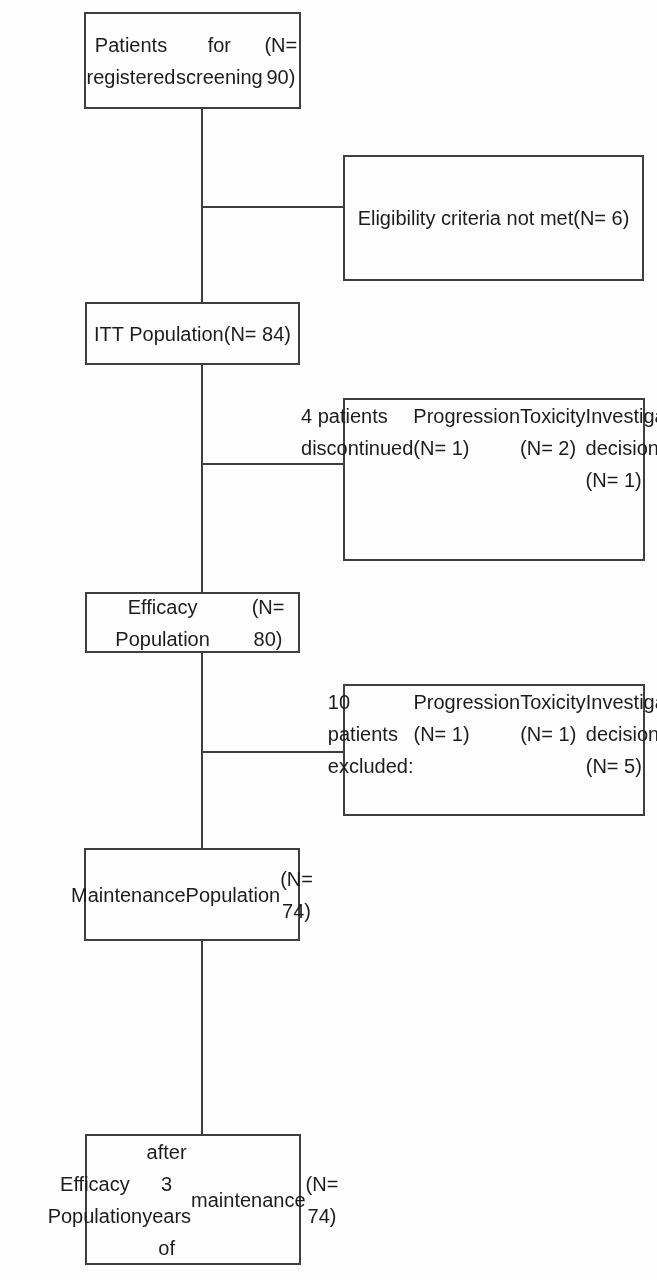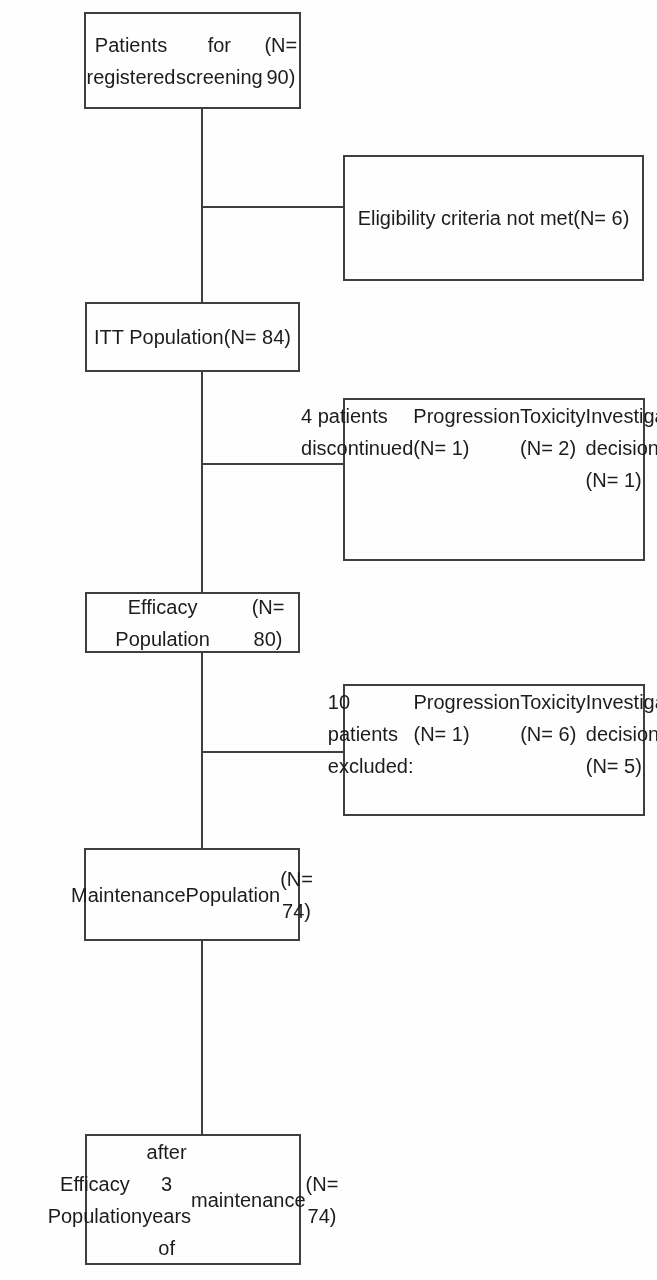--- a/index.html
+++ b/index.html
@@ -29,21 +29,21 @@
   }
   .flow-box.center { align-items: center; text-align: center; }
   .flow-box.left   { align-items: flex-start; text-align: left; padding-left: 6px; padding-right: 4px; justify-content: center; }
   .connector {
     position: absolute;
     background: #3f3f3f;
   }
   
   #box-screening    { left: 84px;  top: 12px;   width: 217px; height: 97px;  }
   #box-eligibility  { left: 343px; top: 143px;  width: 301px; height: 126px; margin-top: 12px; }
-  #box-itt          { left: 85px;  top: 302px;  width: 215px; height: 70px;  }
+  #box-itt          { left: 85px;  top: 302px;  width: 215px; height: 63px;  }
   #box-discontinued { left: 343px; top: 398px;  width: 302px; height: 163px; }
   #box-efficacy     { left: 85px;  top: 592px;  width: 215px; height: 61px;  }
   #box-excluded     { left: 343px; top: 684px;  width: 302px; height: 132px; padding-left: 33px; }
   #box-maintenance  { left: 84px;  top: 848px;  width: 216px; height: 93px;  }
   #box-efficacy3y   { left: 85px;  top: 1134px; width: 216px; height: 131px; }
   
   #conn-v1 { left: 201px; top: 109px;  width: 2px;   height: 193px; }
   #conn-h1 { left: 203px; top: 206px;  width: 140px; height: 2px;   }
   #conn-v2 { left: 201px; top: 365px;  width: 2px;   height: 227px; }
   #conn-h2 { left: 203px; top: 463px;  width: 140px; height: 2px;   }
@@ -88,21 +88,21 @@
   </div>
 
   <div class="flow-box center" id="box-efficacy">
     <div>Efficacy Population</div>
     <div>(N= 80)</div>
   </div>
 
   <div class="flow-box left" id="box-excluded">
     <div>10 patients excluded:</div>
     <div>Progression (N= 1)</div>
-    <div>Toxicity (N= 6)</div>
+    <div>Toxicity (N= 1)</div>
     <div>Investigator decision (N= 5)</div>
   </div>
 
   <div class="flow-box center" id="box-maintenance">
     <div>Maintenance</div>
     <div>Population</div>
     <div>(N= 74)</div>
   </div>
 
   <div class="flow-box center" id="box-efficacy3y">

